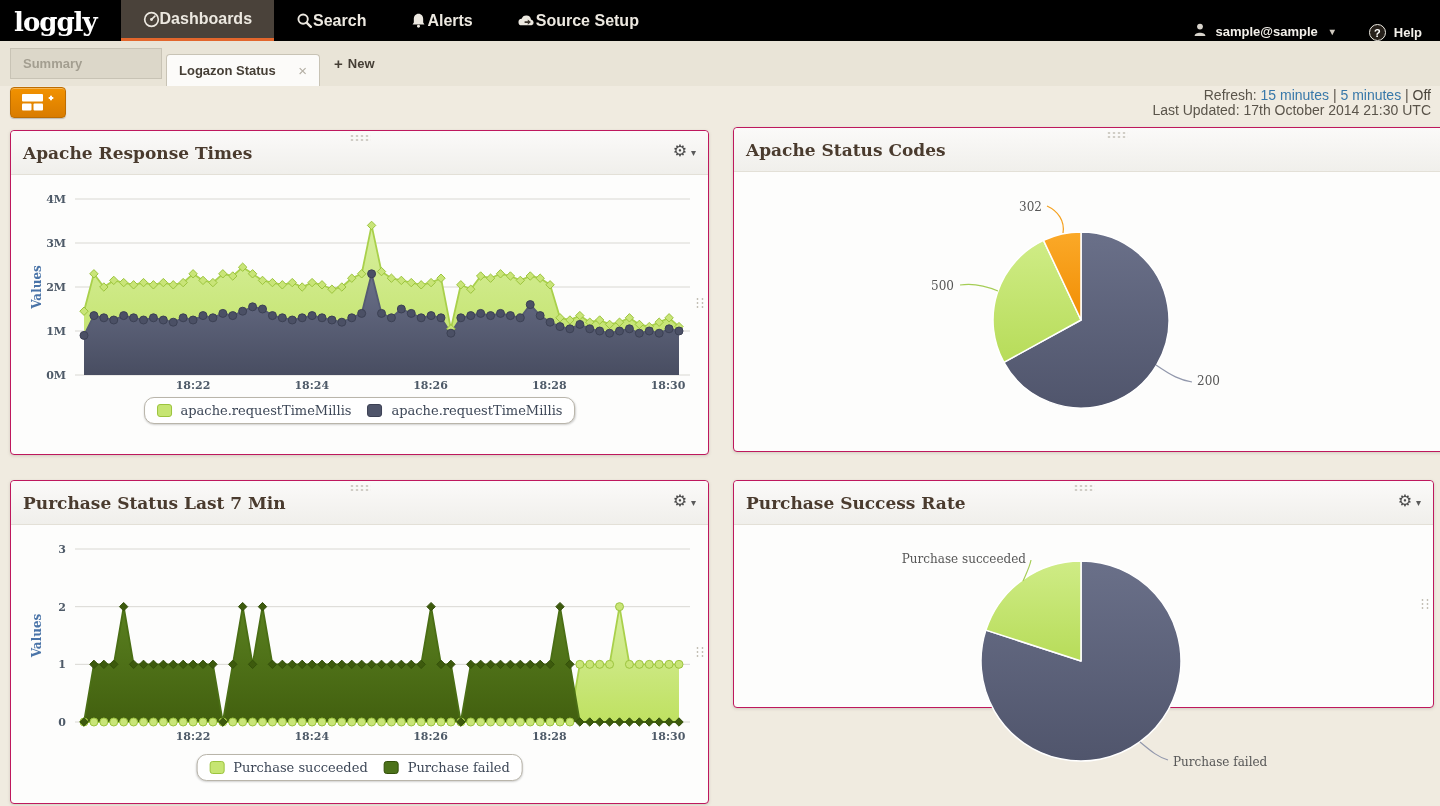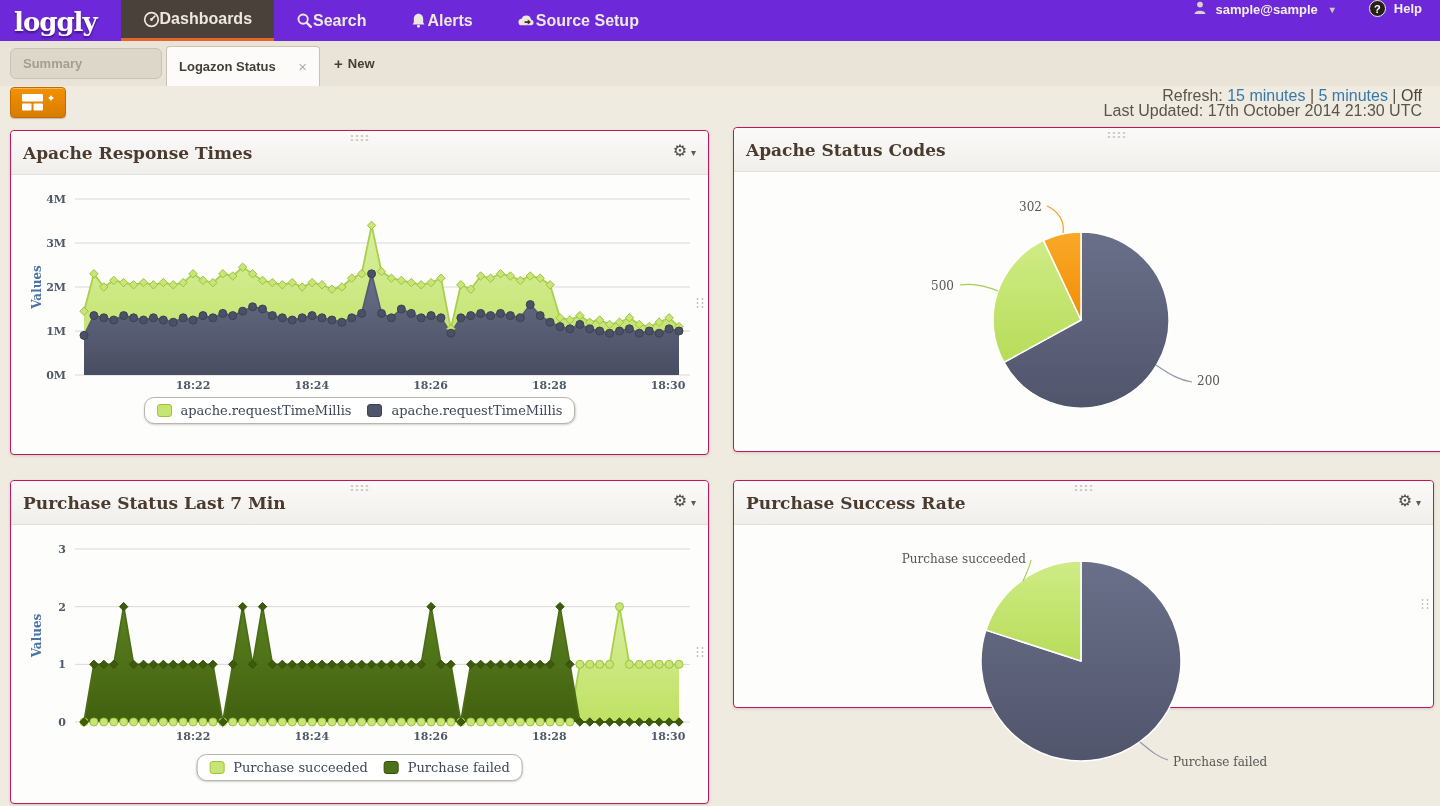--- a/index.html
+++ b/index.html
@@ -4,57 +4,57 @@
 <style>
   * { box-sizing: border-box; }
   html,body { margin:0; padding:0; }
   body {
     width:1440px; height:806px; overflow:hidden;
     font-family:"Liberation Sans", sans-serif;
     background:#f0ebe0;
   }
   
   .topnav {
-    height:41px; background:#6d28d9; display:flex; align-items:stretch; position:relative;
+    height:41px; background:#000000; display:flex; align-items:stretch; position:relative;
   }
   .logo {
     font-family:"DejaVu Serif", serif; font-weight:bold; font-size:26px; color:#fff;
     padding:2px 24px 0 14px; letter-spacing:-1px; text-shadow:0 2px 2px rgba(0,0,0,.45);
     display:flex; align-items:center; cursor:pointer;
   }
   .nav-items { display:flex; align-items:stretch; }
   .nav-item {
     display:flex; align-items:center; gap:0; padding:0 22px; color:#ece8e0;
     font-size:16px; font-weight:bold; cursor:pointer; position:relative;
   }
   .nav-item.active { background:#4a423a; border-bottom:3px solid #e2662c; }
   .nav-item svg { display:block; }
-  .nav-right { margin-left:auto; display:flex; align-items:flex-start; gap:34px; padding-right:18px; }
+  .nav-right { margin-left:auto; display:flex; align-items:flex-end; gap:34px; padding-right:18px; }
   .user-menu, .help-menu { display:flex; align-items:center; gap:8px; color:#f3f0ea; font-size:13px; font-weight:bold; cursor:pointer; }
   .caret::after { content:"▾"; font-size:10px; color:#cfc9bf; margin-left:4px; }
   
   .tabbar { height:45px; background:#e9e4d7; display:flex; align-items:flex-end; position:relative; }
   .tab {
     display:flex; align-items:center; justify-content:space-between;
     font-size:13px; border:1px solid #c8c3b5; border-radius:4px 4px 0 0; cursor:pointer;
   }
   .tab.inactive {
     width:152px; height:31px; margin:0 0 7px 10px; background:#dcd7c9; color:#a39e90;
-    border-radius:6px; padding:0 12px; font-weight:bold;
+    border-radius:0; padding:0 12px; font-weight:bold;
   }
   .tab.active {
-    width:154px; height:40px; margin-left:4px; background:#fcfbf9; color:#453e35;
+    width:154px; height:32px; margin-left:4px; background:#fcfbf9; color:#453e35;
     border-bottom:none; padding:0 10px 0 12px; font-weight:bold;text-align:center;
   }
   .tab .close { color:#b3aea3; font-size:15px; font-weight:normal; cursor:pointer; padding:0 2px; }
   .new-tab { display:flex; align-items:center; gap:5px; margin:0 0 14px 14px; color:#453e35; font-size:13px; font-weight:bold; cursor:pointer; }
   .new-tab .plus { font-size:15px; }
   
   .content { position:relative; height:720px; background:#f0ebe0; }
-  .toolbar-right { position:absolute; top:2px; right:18px; text-align:right; font-size:16px; color:#5a544a; line-height:15px; }
+  .toolbar-right { position:absolute; top:2px; right:9px; text-align:right; font-size:14px; color:#5a544a; line-height:15px; }
   .toolbar-right a { color:#3878a9; text-decoration:none; cursor:pointer; }
   .toolbar-right .off { color:#4a443b; cursor:pointer; }
   .add-widget {
     position:absolute; top:1px; left:10px; width:56px; height:31px; border-radius:4px;
     background:linear-gradient(#f29200,#d97c00); border:1px solid #bd6d02; cursor:pointer;
     display:flex; align-items:center; justify-content:center; box-shadow:inset 0 1px 0 rgba(255,255,255,.35), 0 1px 1px rgba(0,0,0,.2);
   }
   
   .panel {
     position:absolute; background:#fdfdfc; border:1px solid #be185d; border-radius:4px;

